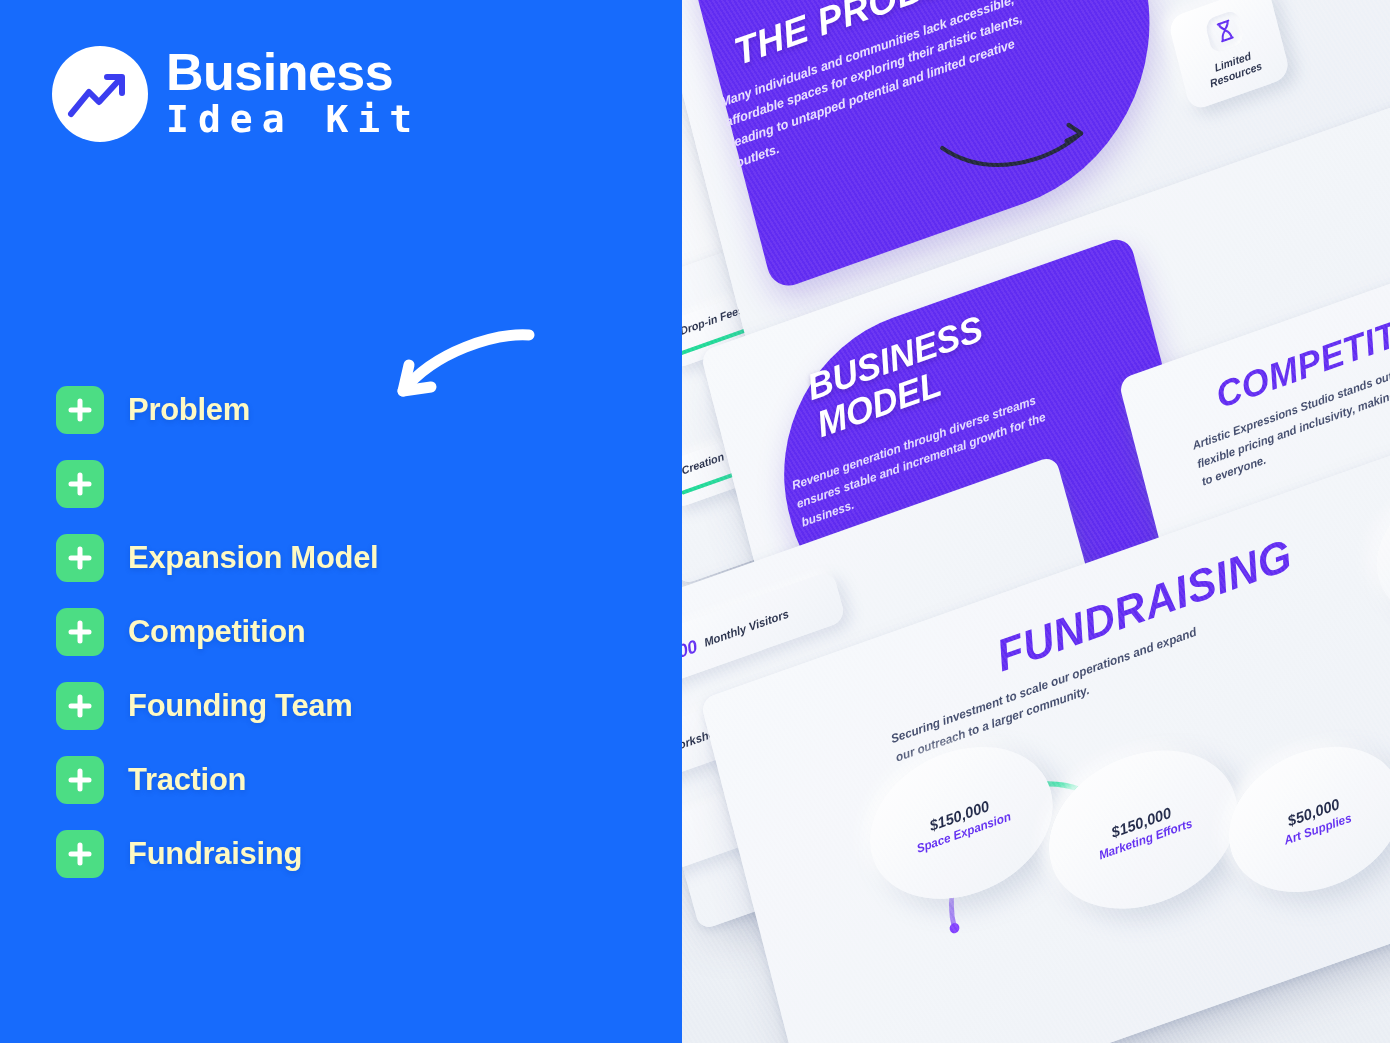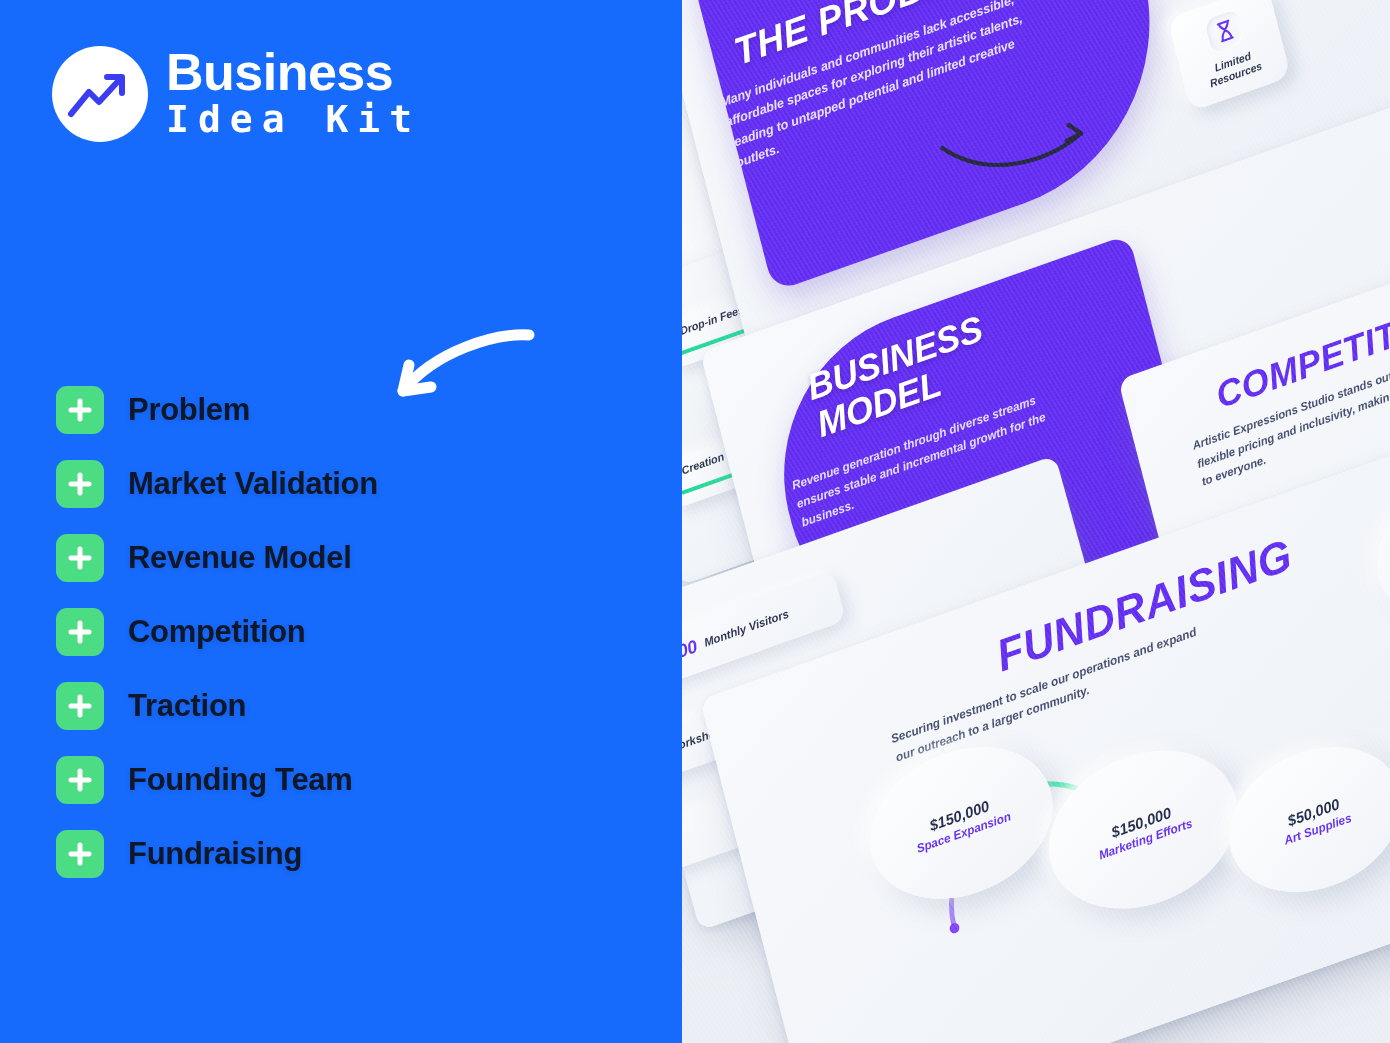--- a/index.html
+++ b/index.html
@@ -181,21 +181,21 @@
 
   .hint-arrow { position:absolute; left:385px; top:325px; width:150px; height:80px; }
 
   .list { position:absolute; left:56px; top:386px; width:560px; }
   .row { display:flex; align-items:center; gap:24px; height:48px; margin-bottom:26px; }
   .plus {
     width:48px; height:48px; flex:0 0 auto; border-radius:11px; background:#4cdd84;
     display:flex; align-items:center; justify-content:center;
   }
   .plus svg { display:block; }
-  .row-label { font-size:31px; font-weight:900; color:#0f172a; letter-spacing:-.3px;
+  .row-label { font-size:31px; font-weight:900; color:#fef9c3; letter-spacing:-.3px;
                text-shadow:0 2px 5px rgba(0,60,160,.25); }
 </style>
 </head>
 <body>
 
 <div class="stage">
 
   <div class="deck">
 
     <div class="slide tilt" id="ghost-stack">
@@ -351,64 +351,63 @@
         <span class="row-label">Problem</span>
       </div>
 
 
       <div class="row">
         <span class="plus">
           <svg width="26" height="26" viewBox="0 0 26 26">
               <path d="M13 4v18M4 13h18" stroke="#fff" stroke-width="5" stroke-linecap="round"></path>
             </svg>
         </span>
-        <span class="row-label">Market Validation</span>
-      </div>
-
-      <div class="row">
-        <span class="plus">
-          <svg width="26" height="26" viewBox="0 0 26 26">
-              <path d="M13 4v18M4 13h18" stroke="#fff" stroke-width="5" stroke-linecap="round"></path>
-            </svg>
-        </span>
-        <span class="row-label">Revenue Model</span>
+      </div>
+
+      <div class="row">
+        <span class="plus">
+          <svg width="26" height="26" viewBox="0 0 26 26">
+              <path d="M13 4v18M4 13h18" stroke="#fff" stroke-width="5" stroke-linecap="round"></path>
+            </svg>
+        </span>
+        <span class="row-label">Expansion Model</span>
       </div>
 
       <div class="row">
         <span class="plus">
           <svg width="26" height="26" viewBox="0 0 26 26">
               <path d="M13 4v18M4 13h18" stroke="#fff" stroke-width="5" stroke-linecap="round"></path>
             </svg>
         </span>
         <span class="row-label">Competition</span>
       </div>
 
       <div class="row">
         <span class="plus">
           <svg width="26" height="26" viewBox="0 0 26 26">
               <path d="M13 4v18M4 13h18" stroke="#fff" stroke-width="5" stroke-linecap="round"></path>
             </svg>
         </span>
+        <span class="row-label">Founding Team</span>
+      </div>
+
+      <div class="row">
+        <span class="plus">
+          <svg width="26" height="26" viewBox="0 0 26 26">
+              <path d="M13 4v18M4 13h18" stroke="#fff" stroke-width="5" stroke-linecap="round"></path>
+            </svg>
+        </span>
         <span class="row-label">Traction</span>
       </div>
 
       <div class="row">
         <span class="plus">
           <svg width="26" height="26" viewBox="0 0 26 26">
               <path d="M13 4v18M4 13h18" stroke="#fff" stroke-width="5" stroke-linecap="round"></path>
             </svg>
         </span>
-        <span class="row-label">Founding Team</span>
-      </div>
-
-      <div class="row">
-        <span class="plus">
-          <svg width="26" height="26" viewBox="0 0 26 26">
-              <path d="M13 4v18M4 13h18" stroke="#fff" stroke-width="5" stroke-linecap="round"></path>
-            </svg>
-        </span>
         <span class="row-label">Fundraising</span>
       </div>
 
     </div>
   </div>
 
 </div>
 
 </body></html>

